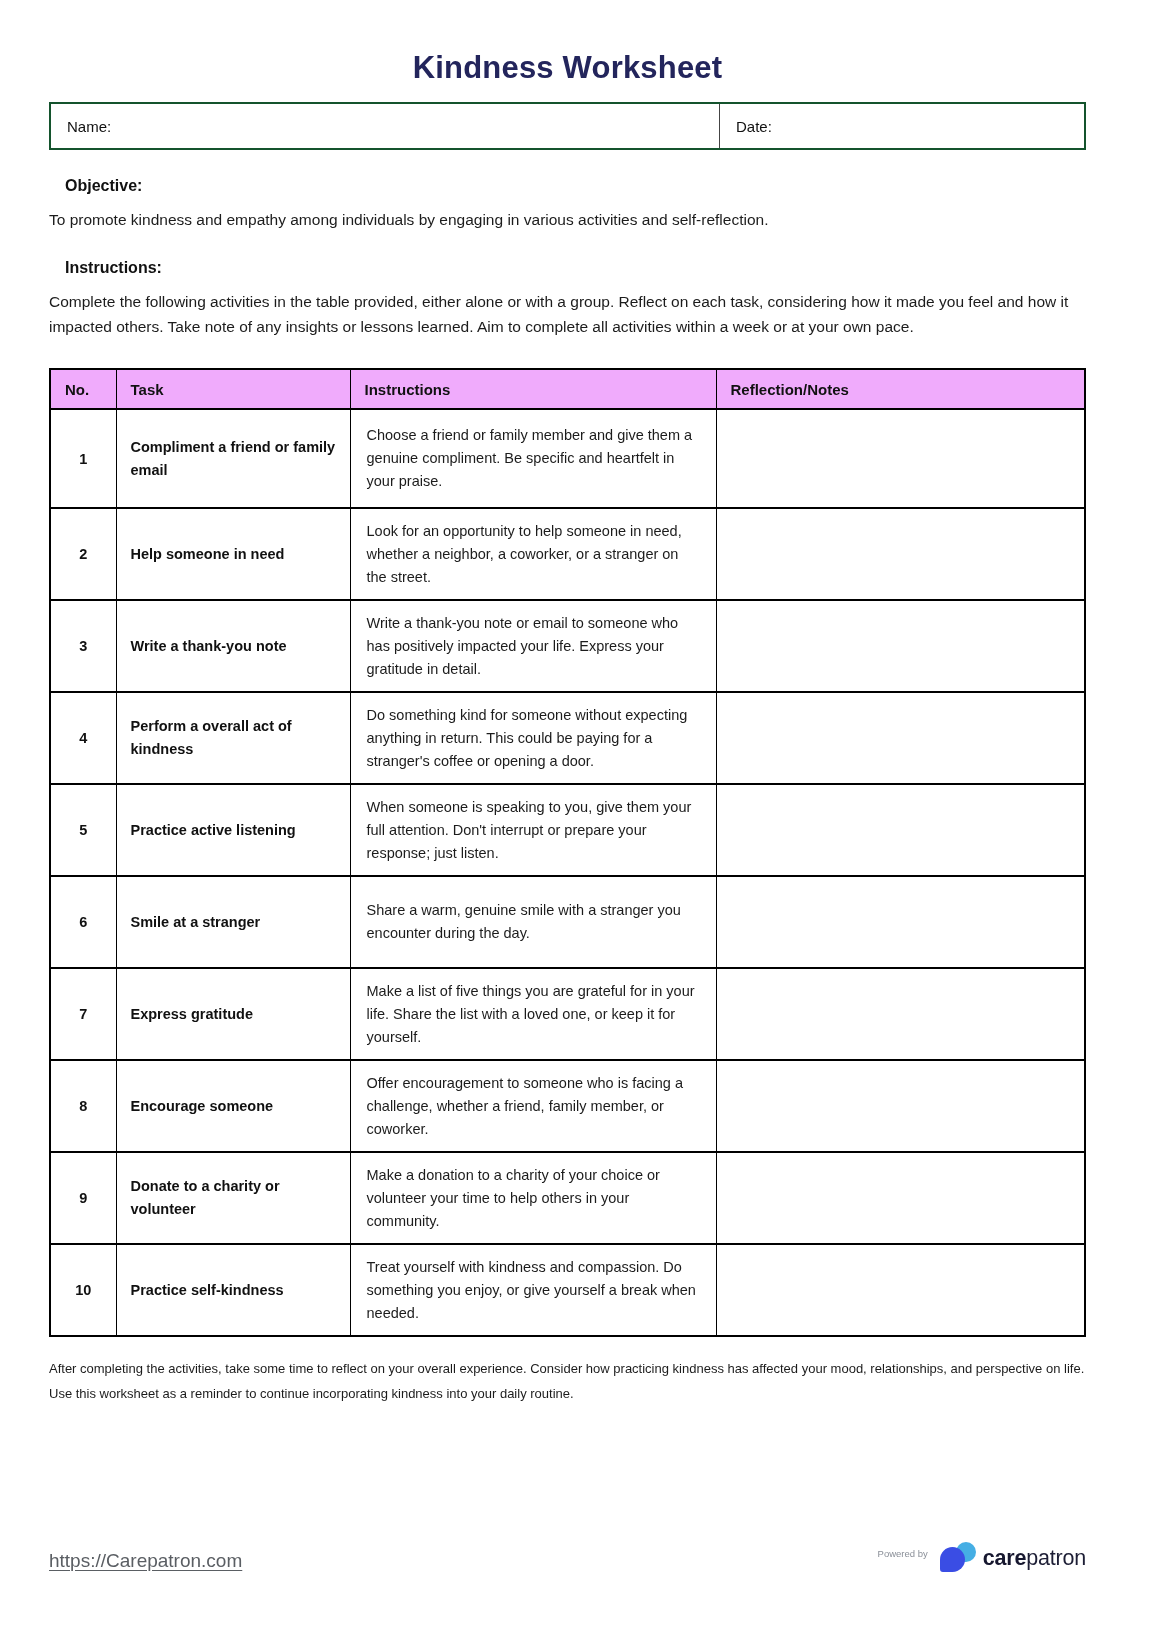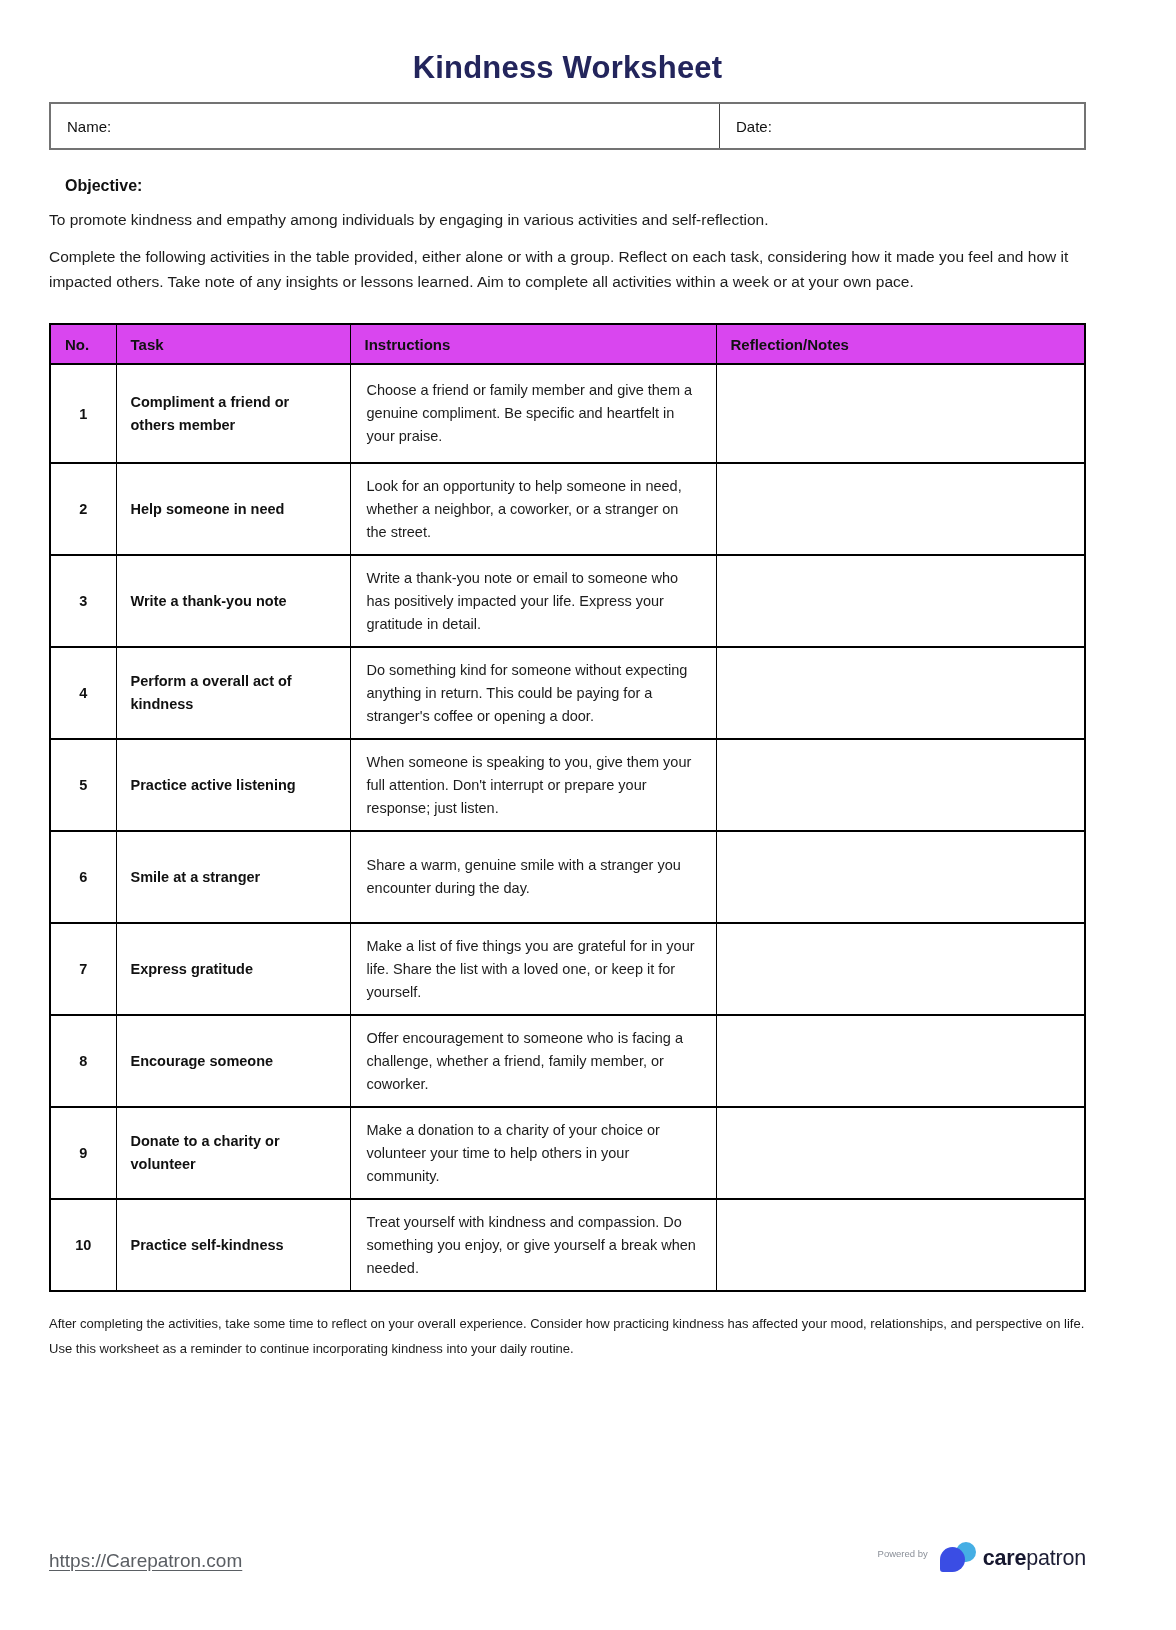--- a/index.html
+++ b/index.html
@@ -23,21 +23,21 @@
     margin-top: 50px;
     text-align: center;
     font-size: 31px;
     font-weight: 700;
     color: #23255c;
     letter-spacing: 0.2px;
   }
   .name-date-box {
     margin-top: 16px;
     height: 48px;
-    border: 2px solid #737373;
+    border: 2px solid #14532d;
     display: flex;
     align-items: stretch;
   }
   .nd-cell {
     display: flex;
     align-items: center;
     padding-left: 16px;
     font-size: 15px;
     color: #111111;
   }
@@ -64,21 +64,21 @@
     border: 2px solid #000000;
   }
   table.activities th, table.activities td {
     border-left: 1px solid #000000;
     border-right: 1px solid #000000;
     border-top: 2px solid #000000;
     border-bottom: 2px solid #000000;
     vertical-align: middle;
   }
   table.activities th {
-    background: #d946ef;
+    background: #f0abfc;
     height: 40px;
     text-align: left;
     font-size: 15px;
     font-weight: 700;
     color: #111111;
     padding: 0 14px;
   }
   col.c-no { width: 66px; }
   col.c-task { width: 234px; }
   col.c-instr { width: 366px; }
@@ -181,41 +181,42 @@
         <span>Name:</span>
       </div>
       <div class="nd-cell nd-date">
         <span>Date:</span>
       </div>
     </div>
 
     <div class="section-heading">Objective:</div>
     <div class="para">To promote kindness and empathy among individuals by engaging in various activities and self-reflection.</div>
 
+    <div class="section-heading">Instructions:</div>
     <div class="para">Complete the following activities in the table provided, either alone or with a group. Reflect on each task, considering how it made you feel and how it impacted others. Take note of any insights or lessons learned. Aim to complete all activities within a week or at your own pace.</div>
 
     <table class="activities">
       <colgroup>
         <col class="c-no">
           <col class="c-task">
           <col class="c-instr">
           <col class="c-refl">
       </colgroup>
       <thead>
         <tr>
           <th class="h-no">No.</th>
           <th>Task</th>
           <th>Instructions</th>
           <th>Reflection/Notes</th>
         </tr>
       </thead>
       <tbody>
         <tr class="data-row data-row-first">
           <td class="t-no">1</td>
-          <td class="t-task">Compliment a friend or others member</td>
+          <td class="t-task">Compliment a friend or family email</td>
           <td class="t-instr">Choose a friend or family member and give them a genuine compliment. Be specific and heartfelt in your praise.</td>
           <td class="t-refl"></td>
         </tr>
         <tr class="data-row">
           <td class="t-no">2</td>
           <td class="t-task">Help someone in need</td>
           <td class="t-instr">Look for an opportunity to help someone in need, whether a neighbor, a coworker, or a stranger on the street.</td>
           <td class="t-refl"></td>
         </tr>
         <tr class="data-row">

